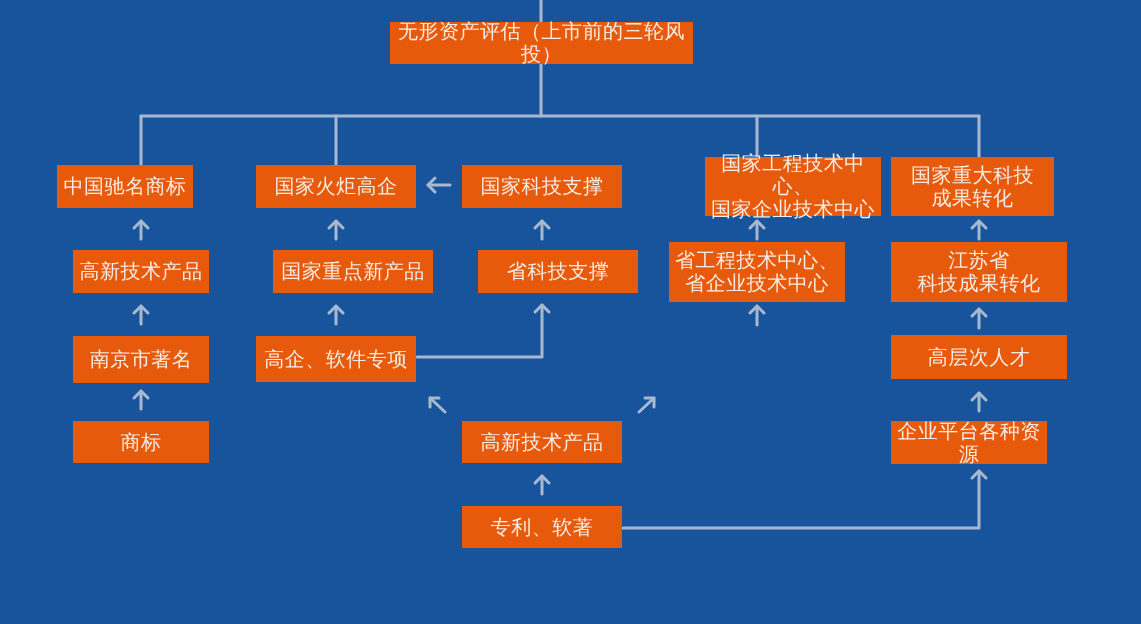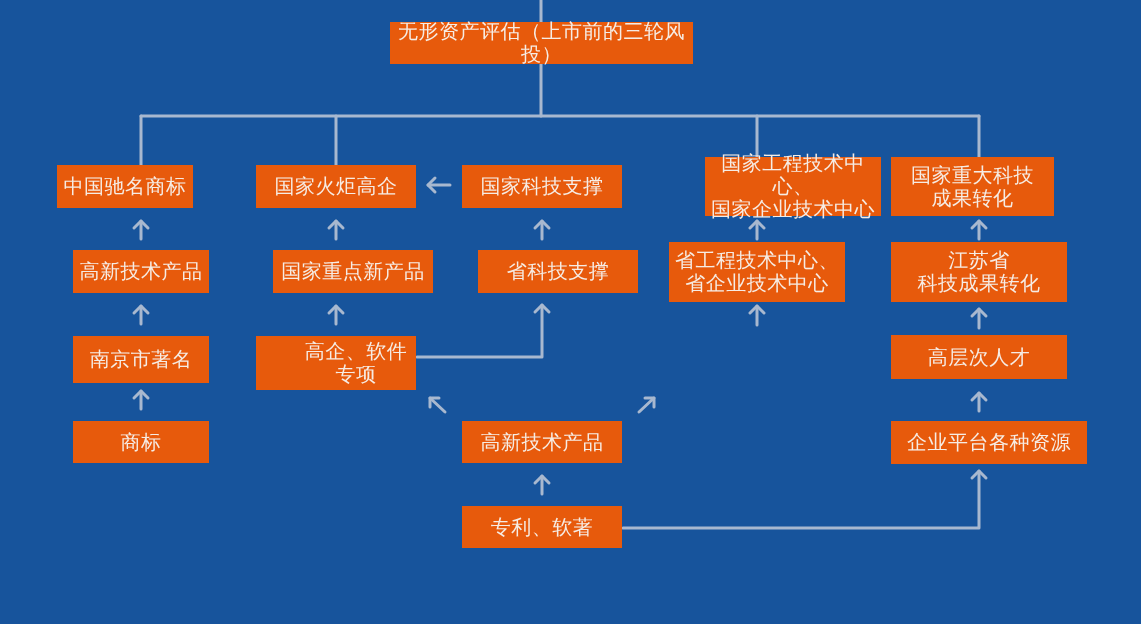--- a/index.html
+++ b/index.html
@@ -123,32 +123,32 @@
 
   <div class="node" style="left:390px; top:22px; width:303px; height:42px;">无形资产评估（上市前的三轮风投）</div>
 
   <div class="node" style="left:57px; top:165px; width:136px; height:43px;">中国驰名商标</div>
   <div class="node" style="left:73px; top:250px; width:136px; height:43px;">高新技术产品</div>
   <div class="node" style="left:73px; top:336px; width:136px; height:47px;">南京市著名</div>
   <div class="node" style="left:73px; top:421px; width:136px; height:42px;">商标</div>
 
   <div class="node" style="left:256px; top:165px; width:160px; height:43px;">国家火炬高企</div>
   <div class="node" style="left:273px; top:250px; width:160px; height:43px;">国家重点新产品</div>
-  <div class="node" style="left:256px; top:336px; width:160px; height:54px;padding-left:40px;">高企、软件专项</div>
+  <div class="node" style="left:256px; top:336px; width:160px; height:46px;">高企、软件专项</div>
 
   <div class="node" style="left:462px; top:165px; width:160px; height:43px;">国家科技支撑</div>
   <div class="node" style="left:446px; top:250px; width:160px; height:43px;margin-left:32px;">省科技支撑</div>
   <div class="node" style="left:462px; top:421px; width:160px; height:42px;">高新技术产品</div>
   <div class="node" style="left:462px; top:506px; width:160px; height:42px;">专利、软著</div>
 
   <div class="node" style="left:705px; top:157px; width:176px; height:59px;">国家工程技术中心、
 国家企业技术中心</div>
   <div class="node" style="left:669px; top:242px; width:176px; height:60px;">省工程技术中心、
 省企业技术中心</div>
 
   <div class="node" style="left:891px; top:157px; width:163px; height:59px;">国家重大科技
 成果转化</div>
   <div class="node" style="left:891px; top:242px; width:176px; height:60px;">江苏省
 科技成果转化</div>
   <div class="node" style="left:891px; top:335px; width:176px; height:44px;">高层次人才</div>
-  <div class="node" style="left:891px; top:421px; width:196px; height:43px;">企业平台各种资源</div>
+  <div class="node" style="left:891px; top:421px; width:156px; height:43px;">企业平台各种资源</div>
 
 </div>
 
 </body></html>

